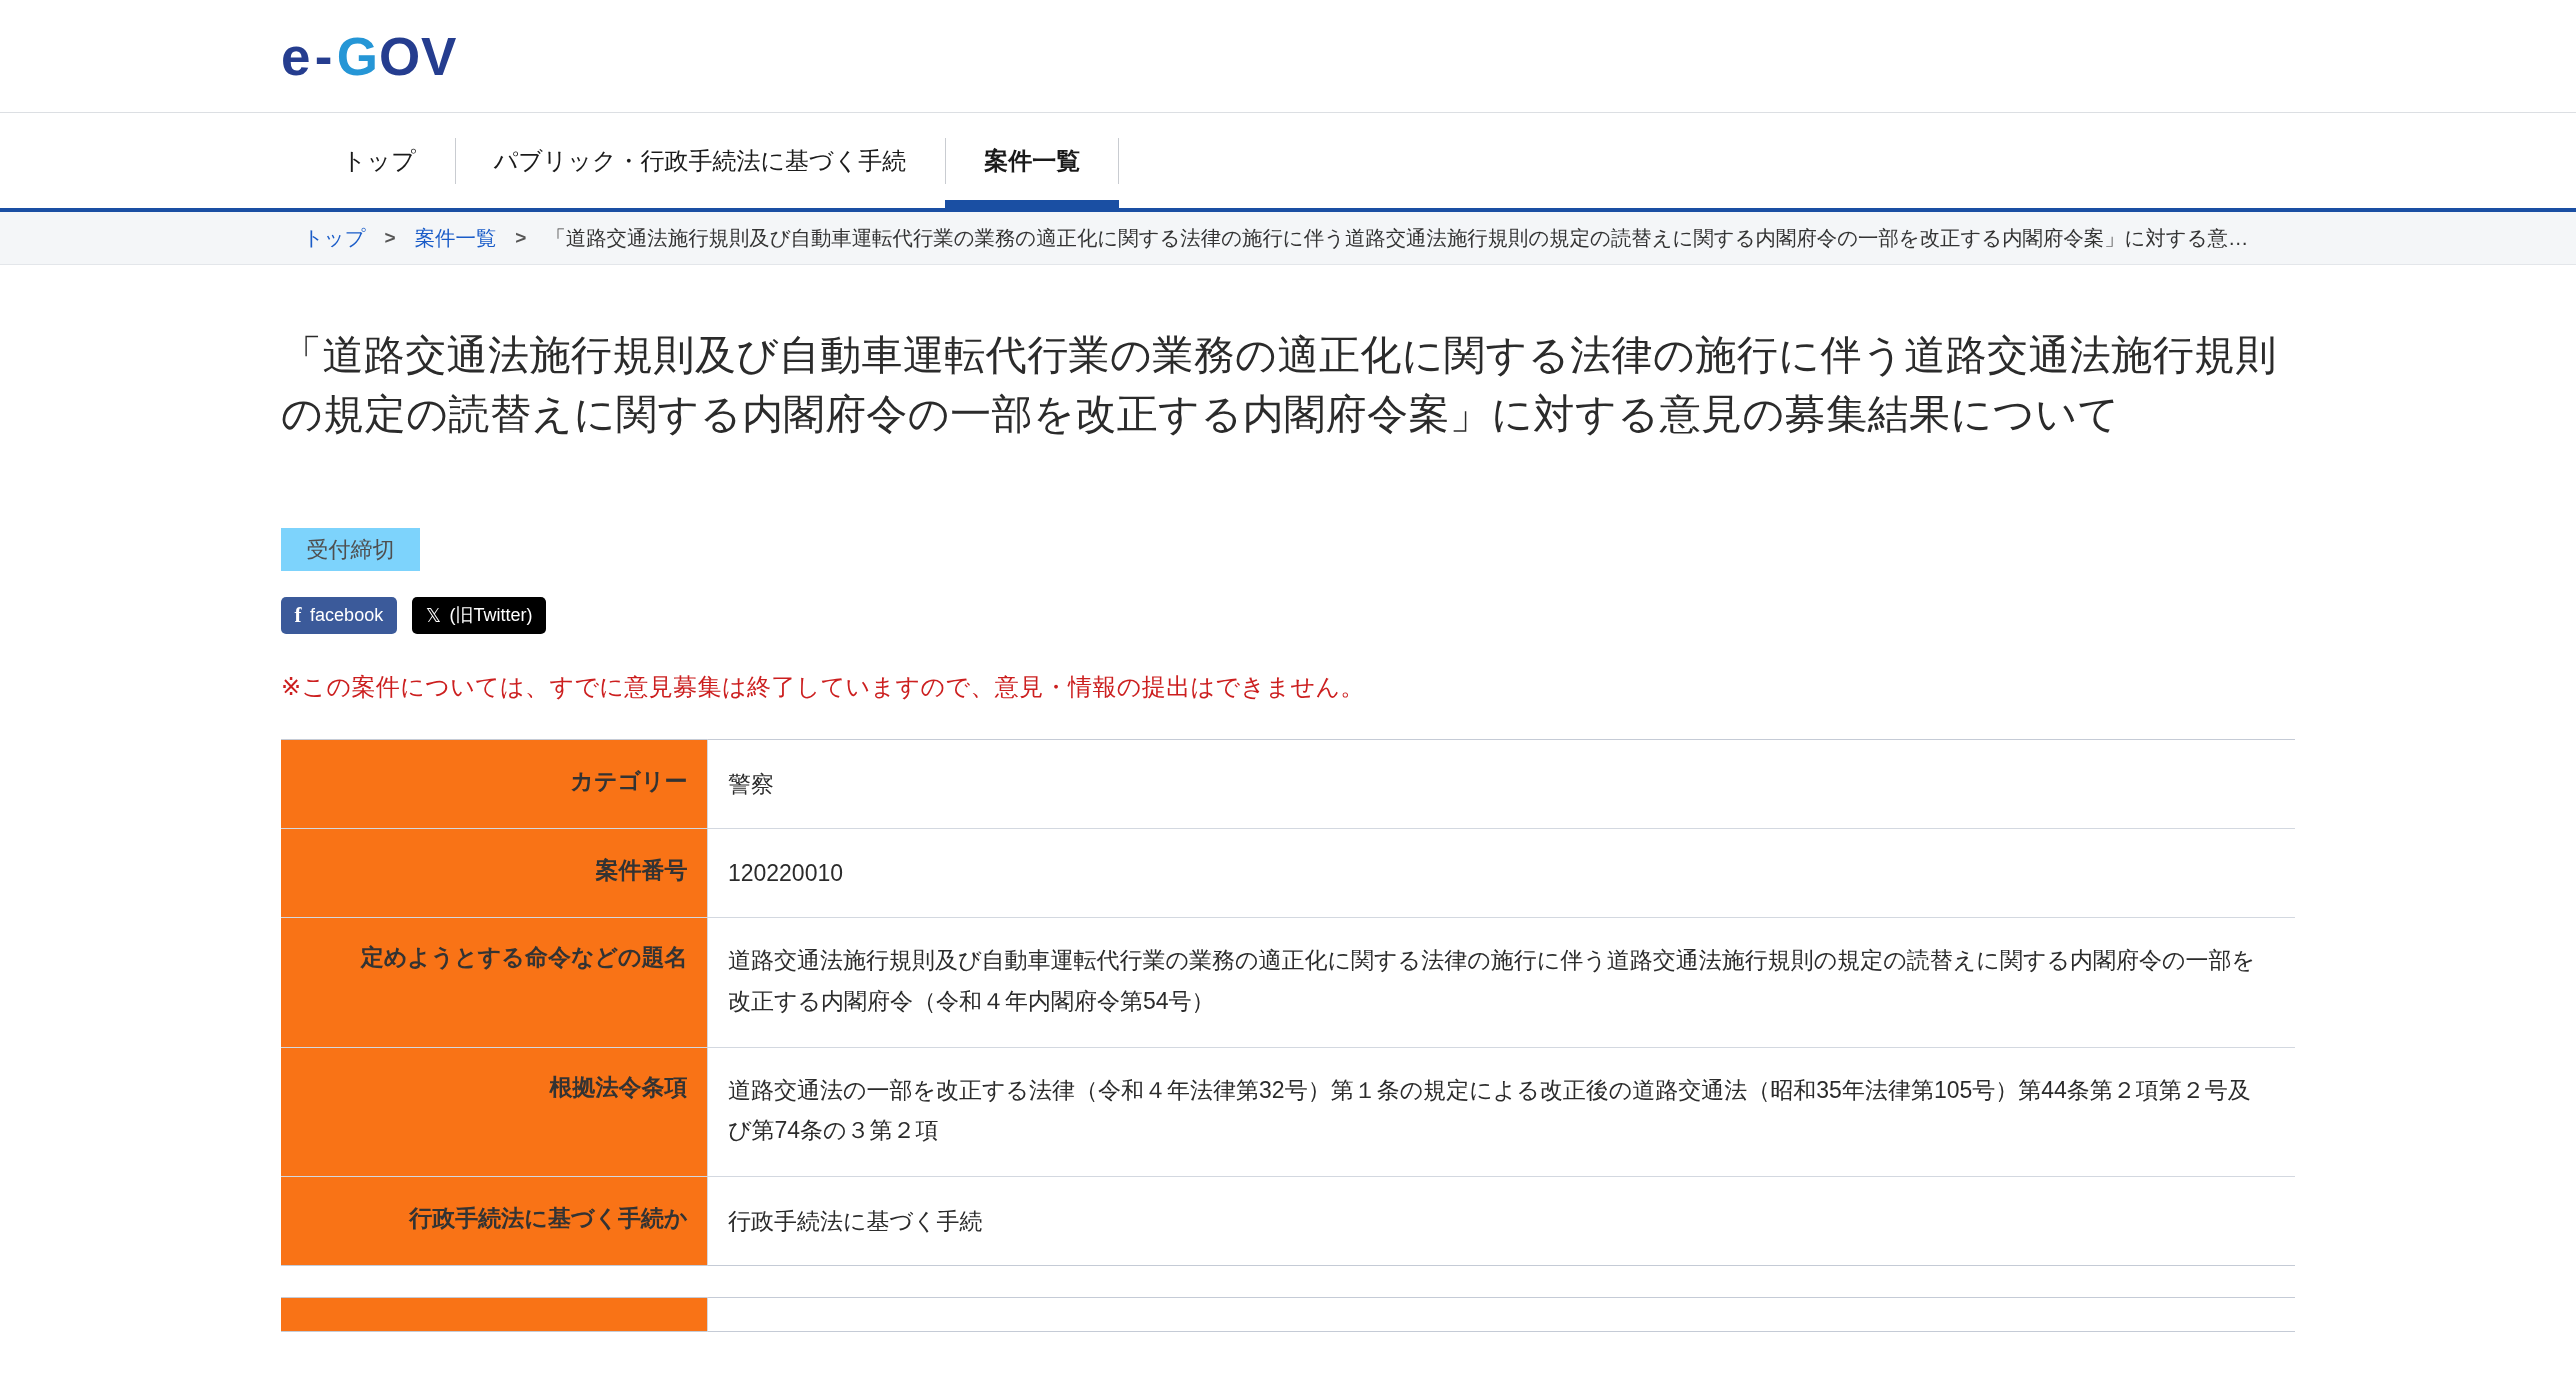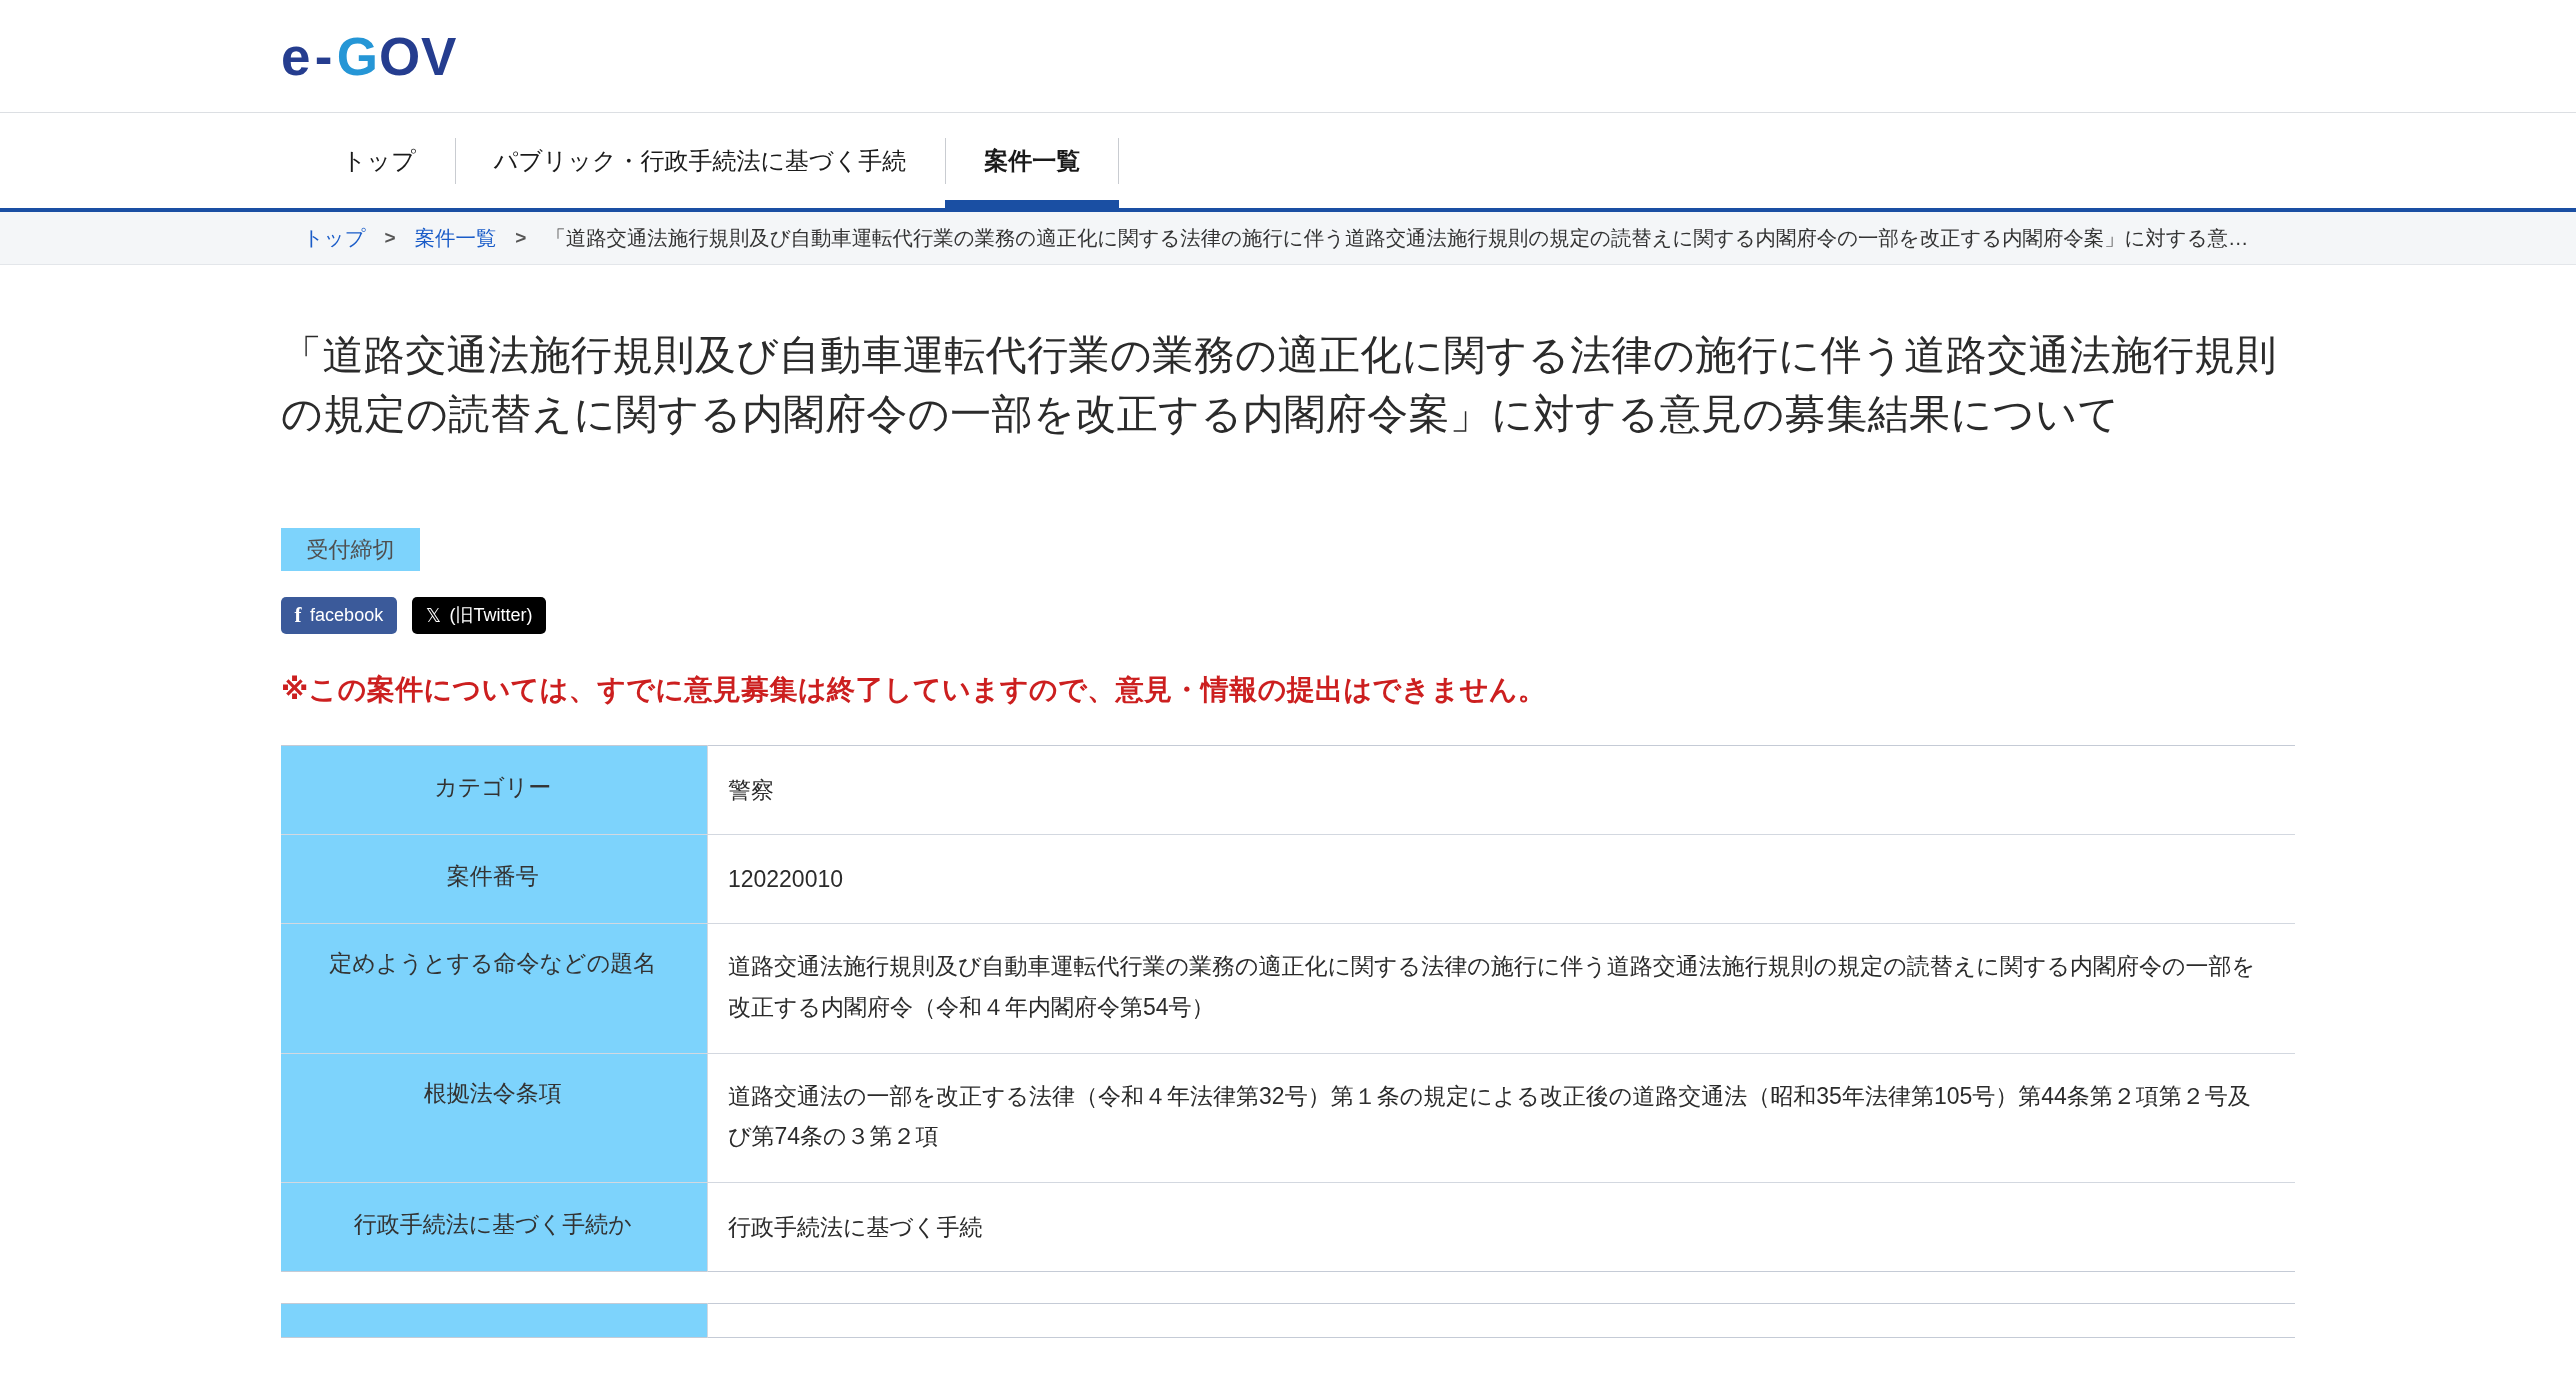--- a/index.html
+++ b/index.html
@@ -188,42 +188,42 @@
     line-height: 1;
   }
   .icon-x {
     font-size: 19px;
     line-height: 1;
   }
 
   .notice-red {
     margin-top: 37px;
     color: #cc1f1f;
-    font-size: 28px;
-    font-weight: 700;
+    font-size: 24px;
+    font-weight: 400;
     letter-spacing: 0.4px;
   }
 
   
   .info-table {
     width: 100%;
     border-collapse: collapse;
     margin-top: 36px;
     border-top: 1.7px solid #c5cbd6;
     border-bottom: 1.7px solid #c5cbd6;
     table-layout: fixed;
   }
   .info-table tr { border-bottom: 0.9px solid #d3d8e0; }
   .info-table tr:last-child { border-bottom: none; }
   .info-table th {
     width: 426px;
-    background: #7dd3fc;
-    text-align: center;
+    background: #f97316;
+    text-align: right;
     vertical-align: top;
-    font-weight: 400;
+    font-weight: 700;
     font-size: 23px;
     color: #333333;
     padding: 24px 19px 24px 17px;
     border-right: 0.9px solid #d3d8e0;
     line-height: 1.5;
   }
   .info-table td {
     vertical-align: top;
     font-size: 23px;
     color: #2b2b2b;

